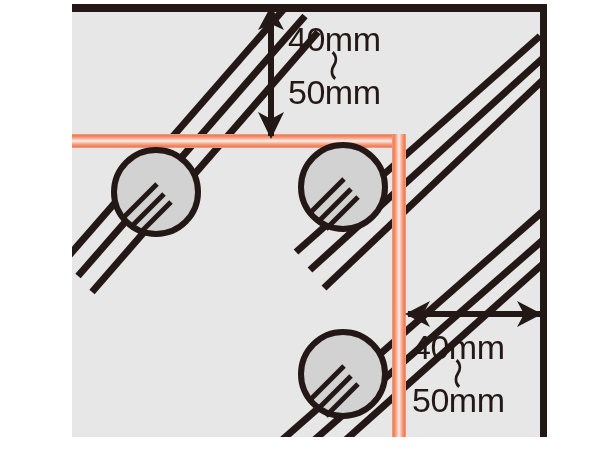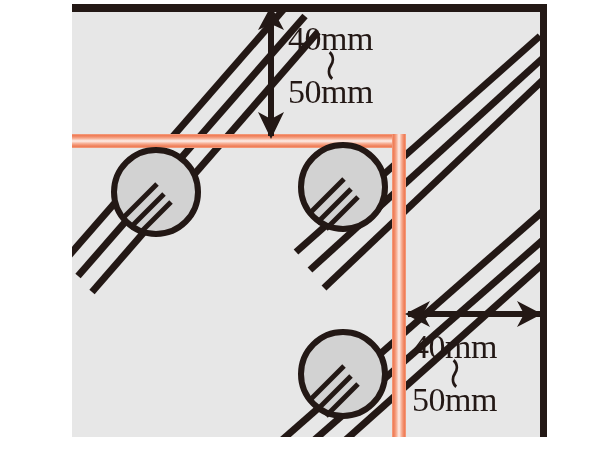--- a/index.html
+++ b/index.html
@@ -23,21 +23,21 @@
     position: absolute;
     left: 0;
     top: 0;
     width: 600px;
     height: 450px;
     display: block;
   }
   .dim-label {
     position: absolute;
     text-align: center;
-    font-family: Liberation Serif, serif;
+    font-family: Liberation Sans, sans-serif;
     color: #231815;
     line-height: 1.0;
     user-select: none;
   }
   .dim-label .val {
     display: block;
     font-size: 34px;
     letter-spacing: -0.5px;
     white-space: nowrap;
   }

